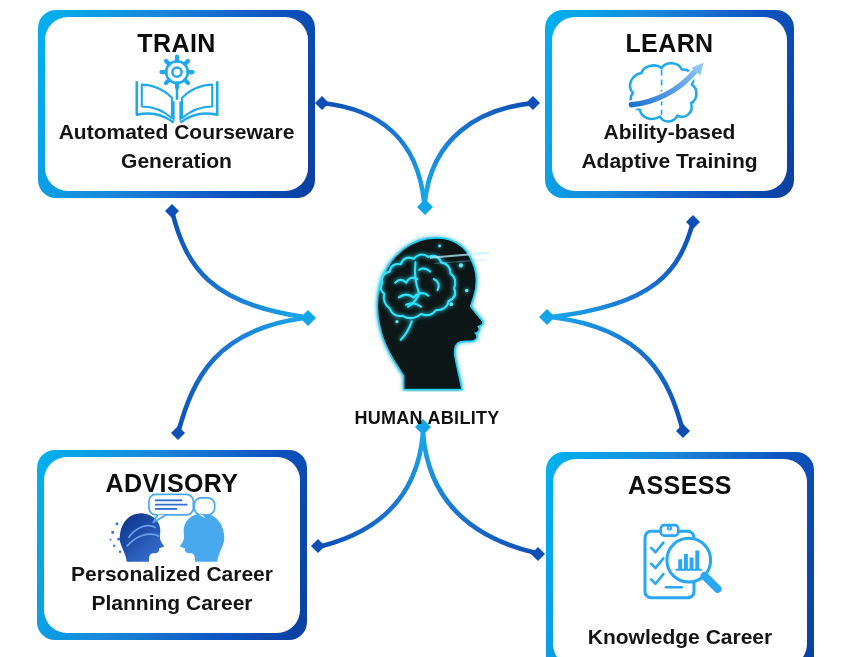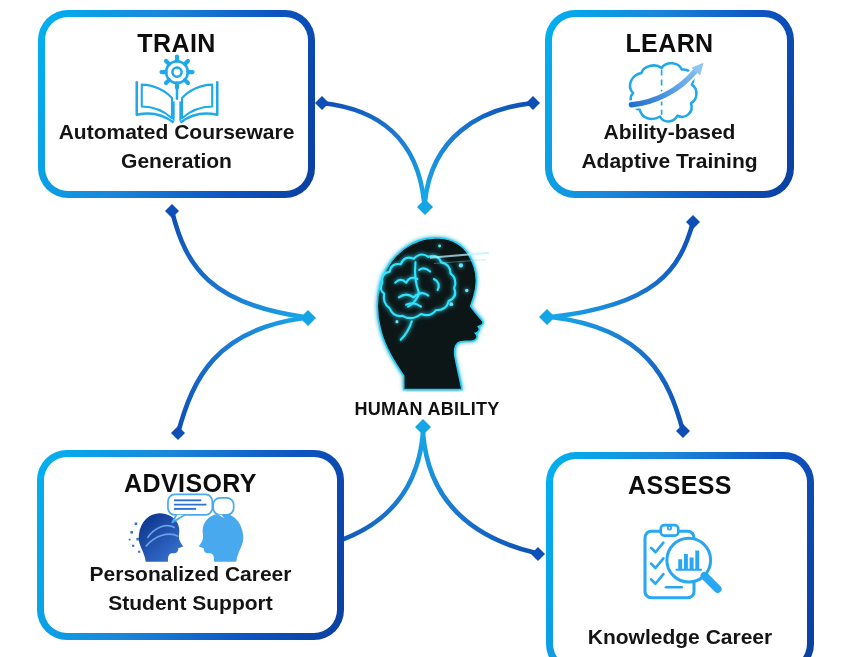--- a/index.html
+++ b/index.html
@@ -4,39 +4,39 @@
 <style>
   html,body{margin:0;padding:0;background:#fff;}
   #canvas{
     position:relative;width:844px;height:657px;background:#fff;overflow:hidden;
     font-family:"Liberation Sans","DejaVu Sans",sans-serif;
   }
   
   #connectors{position:absolute;left:0;top:0;pointer-events:none;}
   
   .card{
-    position:absolute;border-radius:30px;padding:7px;box-sizing:border-box;
+    position:absolute;border-radius:18px;padding:7px;box-sizing:border-box;
     background:linear-gradient(105deg,#00b2f0 0%,#1b86d8 38%,#0d55c2 72%,#0a3f9f 100%);
   }
   .card-inner{
     background:#fff;border-radius:23px;width:100%;height:100%;box-sizing:border-box;
     display:flex;flex-direction:column;align-items:center;padding:13px 8px 15px;
   }
   .card-title{
     font-size:25px;font-weight:800;color:#0d0d0d;letter-spacing:.4px;line-height:1.1;
   }
   .card-icon{flex:1;display:flex;align-items:center;justify-content:center;min-height:0;}
   .card-subtitle{
     font-size:21px;font-weight:bold;color:#141414;text-align:center;line-height:1.38;
   }
   .card-subtitle span{display:block;}
   
   #center-figure{position:absolute;left:342px;top:228px;width:170px;text-align:center;}
   #center-label{
-    margin-top:3px;font-size:18px;font-weight:800;color:#111;letter-spacing:.3px;
+    margin-top:12px;font-size:18px;font-weight:800;color:#111;letter-spacing:.3px;
   }
   .conn{fill:none;stroke-width:4.6;stroke-linecap:round;}
 </style>
 </head>
 <body>
 
 <div id="canvas">
 
   <svg id="connectors" width="844" height="657" viewBox="0 0 844 657">
     <defs>
@@ -171,21 +171,21 @@
           <path d="M102,16 L98,31 L87.5,22 Z" fill="#8cc6f3"></path>
         </svg>
       </div>
       <div class="card-subtitle">
         <span>Ability-based</span>
         <span>Adaptive Training</span>
       </div>
     </div>
   </div>
 
-  <div class="card" style="left:37px;top:450px;width:307px;height:190px;">
+  <div class="card" style="left:37px;top:450px;width:270px;height:190px;">
     <div class="card-inner">
       <div class="card-title">ADVISORY</div>
       <div class="card-icon">
         <svg width="128" height="77" viewBox="0 0 150 90" fill="none">
           <defs>
             <linearGradient id="advGradL" x1="12" y1="30" x2="62" y2="84" gradientUnits="userSpaceOnUse">
               <stop offset="0" stop-color="#0a2f85"></stop>
                 <stop offset="1" stop-color="#3a77d6"></stop>
             </linearGradient>
           </defs>
@@ -212,21 +212,21 @@
             <path d="M55,12 L87,12"></path>
               <path d="M55,17 L93,17"></path>
               <path d="M55,22 L81,22"></path>
           </g>
           <rect x="101" y="9" width="24" height="20" rx="8" fill="#ffffff" stroke="#49a9ef" stroke-width="2"></rect>
           <path d="M112,29 L119,37 L105,29" fill="#ffffff" stroke="#49a9ef" stroke-width="2" stroke-linejoin="round"></path>
         </svg>
       </div>
       <div class="card-subtitle">
         <span>Personalized Career</span>
-        <span>Student Support</span>
+        <span>Planning Career</span>
       </div>
     </div>
   </div>
 
   <div class="card" style="left:546px;top:452px;width:268px;height:222px;">
     <div class="card-inner">
       <div class="card-title">ASSESS</div>
       <div class="card-icon">
         <svg width="98" height="84" viewBox="0 0 112 96" fill="none">
           <rect x="16" y="14" width="56" height="76" rx="7" fill="#ffffff" stroke="#2aa7f2" stroke-width="3.5"></rect>

